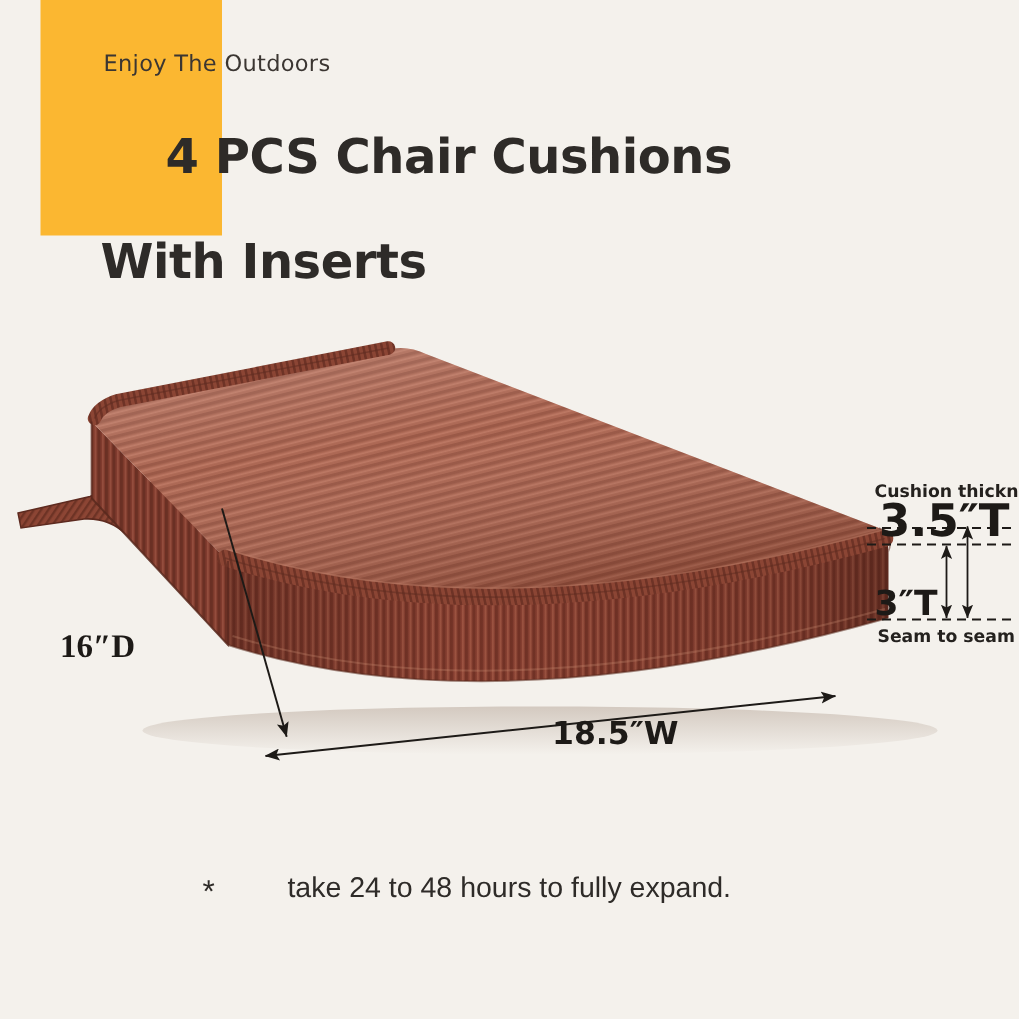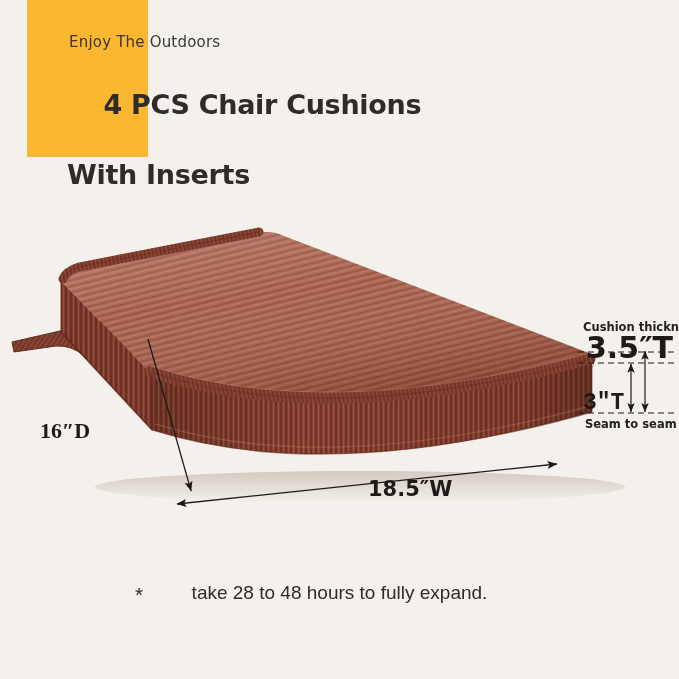--- a/index.html
+++ b/index.html
@@ -36,21 +36,21 @@
     font-size: 15px;
     letter-spacing: 0.2px;
     color: #3b3632;
     font-family: "DejaVu Sans", sans-serif;
     white-space: nowrap;
   }
   .headline {
     position: absolute;
     left: 67px;
     top: 52px;
-    font-size: 27px;
+    font-size: 32px;
     line-height: 35px;
     font-weight: bold;
     color: #2e2b28;
     letter-spacing: -0.3px;
     font-family: "DejaVu Sans", sans-serif;
     white-space: pre;
   }
   .headline .l2 { display: block; }
 
   
@@ -77,21 +77,21 @@
   .dim {
     position: absolute;
     font-weight: bold;
     color: #1d1a17;
     font-family: "DejaVu Sans", sans-serif;
     white-space: nowrap;
   }
   .dim-d  { left: 40px;  top: 418px; font-size: 22px; font-family: Liberation Serif, serif; }
   .dim-w  { left: 368px; top: 477px; font-size: 21px; }
   .dim-t1 { left: 586px; top: 330px; font-size: 30px; }
-  .dim-t2 { left: 583px; top: 390px; font-size: 23px; font-family: Liberation Mono, monospace; }
+  .dim-t2 { left: 583px; top: 390px; font-size: 23px; }
 
   .cap {
     position: absolute;
     font-size: 11.5px;
     font-weight: bold;
     color: #24211e;
     font-family: "DejaVu Sans", sans-serif;
     white-space: nowrap;
   }
   .cap-thick { left: 583px; top: 320px; }
@@ -236,16 +236,16 @@
   <div class="dim dim-d">16″D</div>
   <div class="dim dim-w">18.5″W</div>
   <div class="dim dim-t1">3.5″T</div>
   <div class="dim dim-t2">3″T</div>
 
   <div class="cap cap-thick">Cushion thickness</div>
   <div class="cap cap-seam">Seam to seam</div>
 
   <div class="footnote">
     <span class="star">*</span>
-    <span class="fl">take 28 to 48 hours to fully expand.</span>
+    <span class="fl">take 24 to 48 hours to fully expand.</span>
   </div>
 
 </div>
 
 </body></html>

